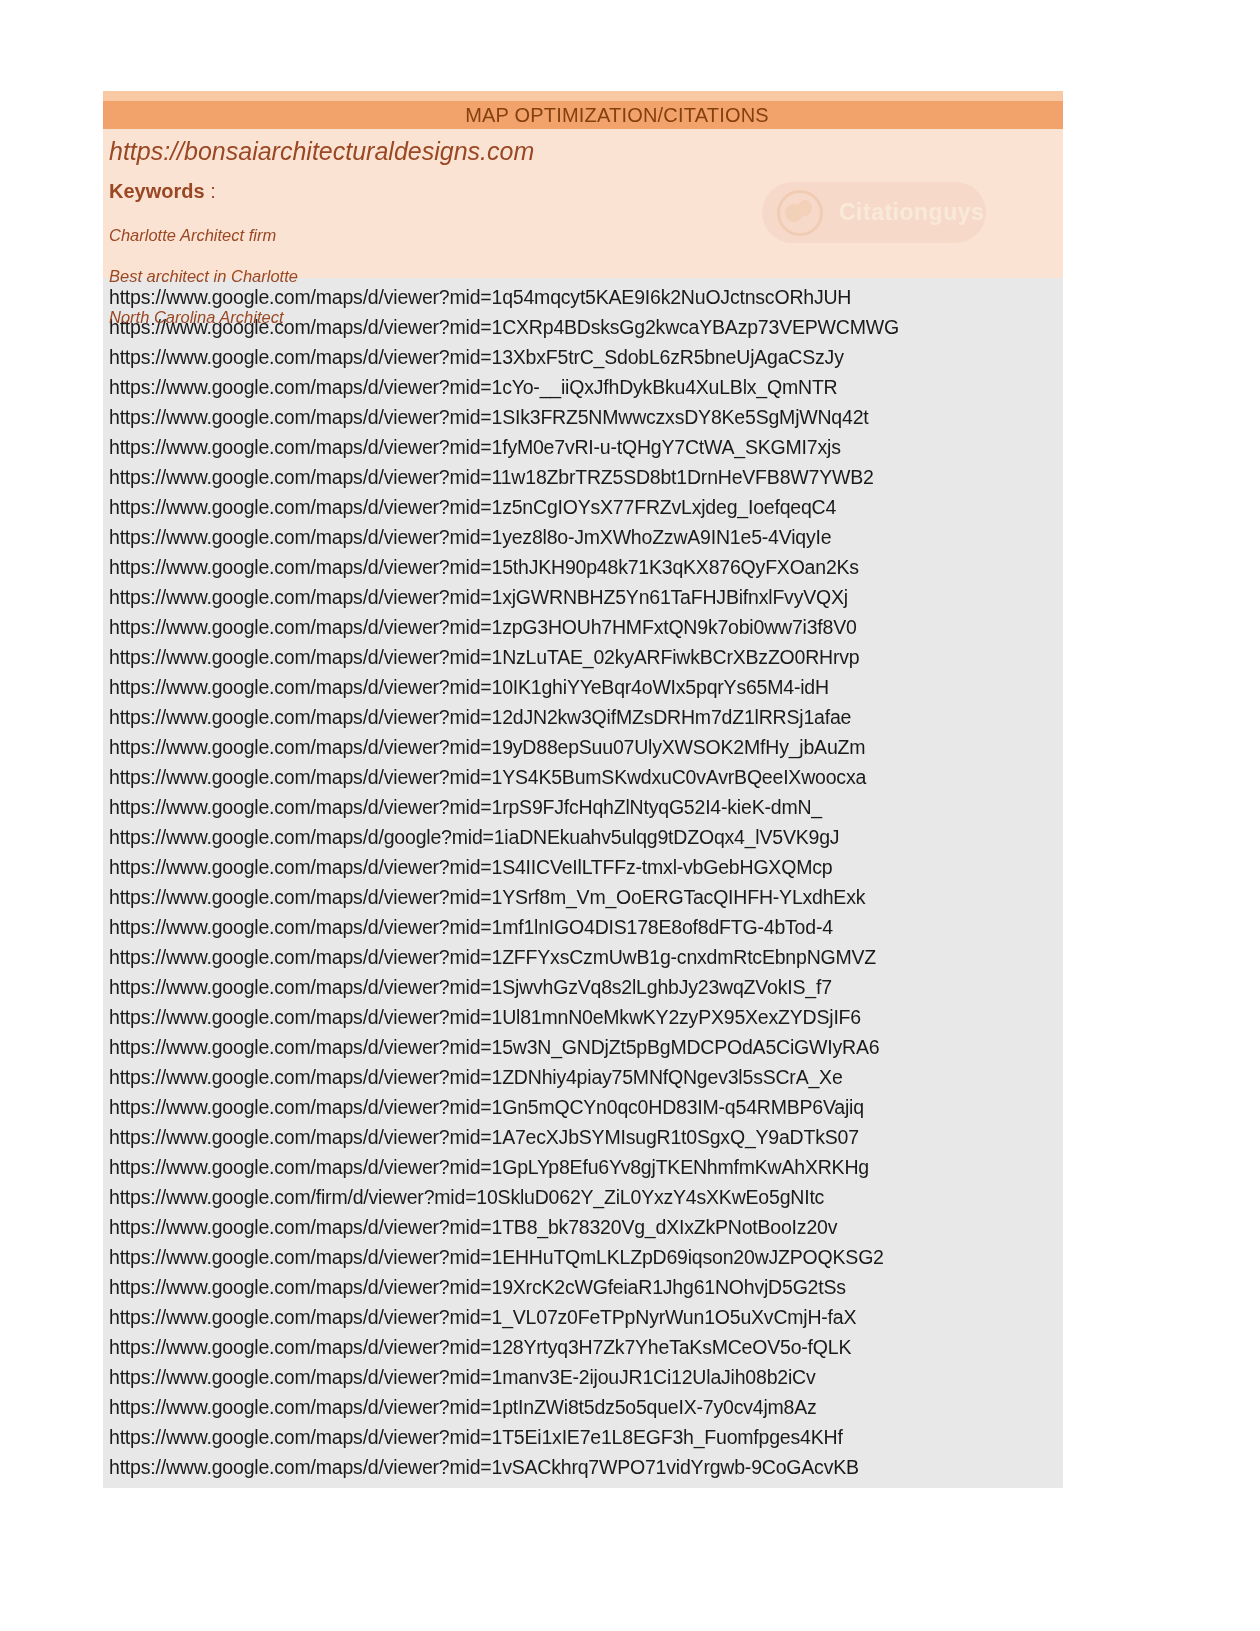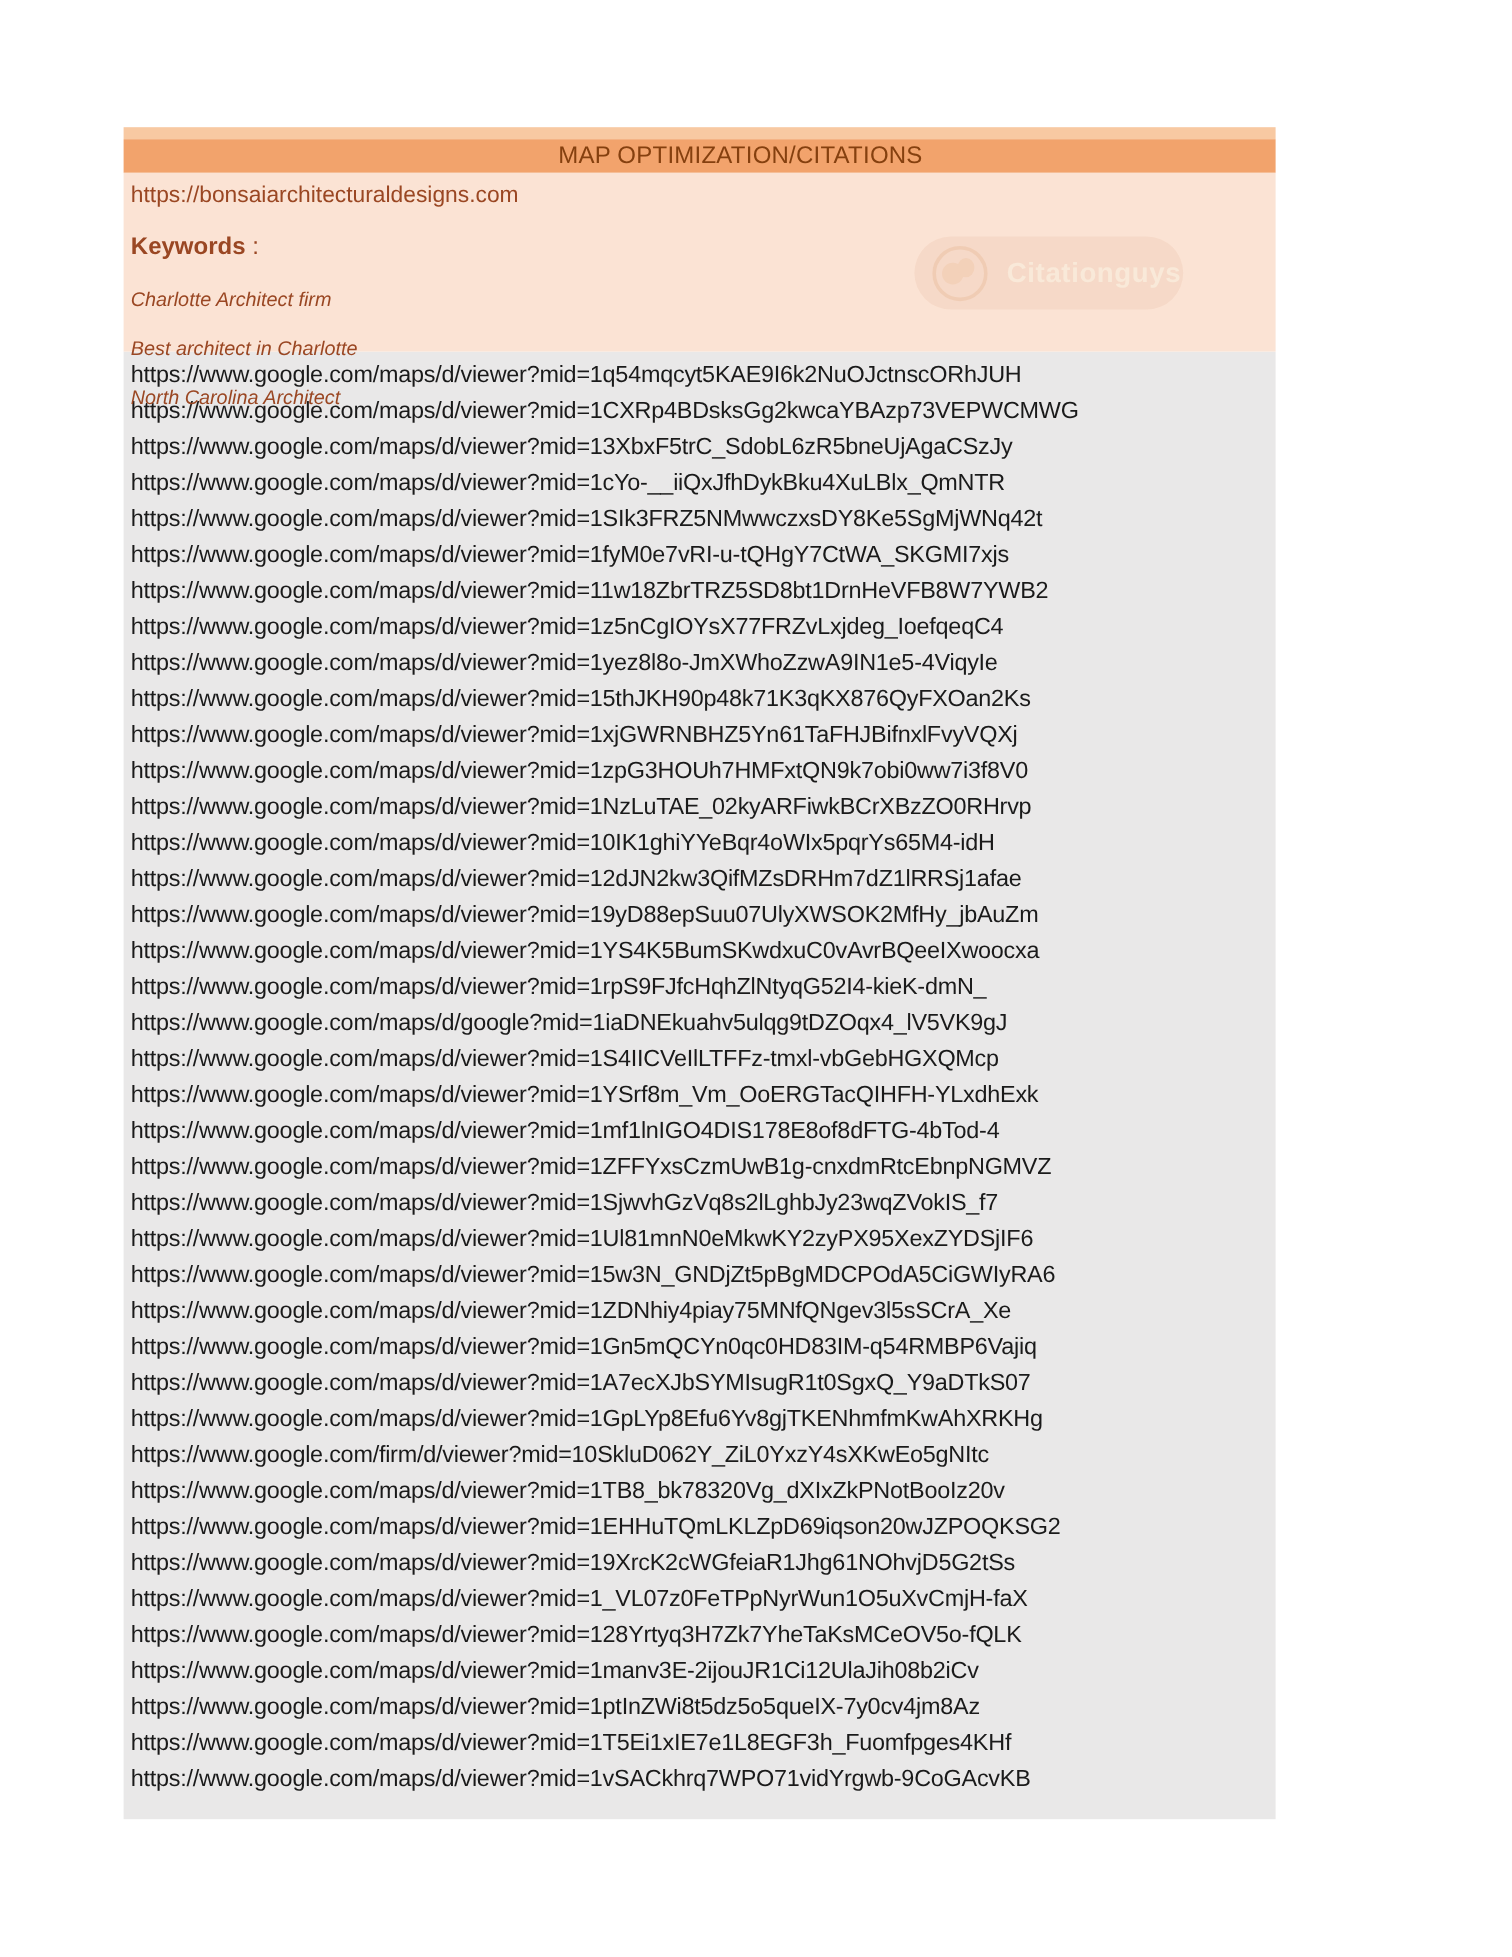--- a/index.html
+++ b/index.html
@@ -10,21 +10,21 @@
   body {
     width: 1260px;
     height: 1631px;
     position: relative;
     font-family: "Liberation Sans", sans-serif;
     overflow: hidden;
   }
   .sheet {
     position: absolute;
     left: 103px;
-    top: 106px;
+    top: 91px;
     width: 960px;
   }
   .top-strip {
     height: 10px;
     background: #f8c9a2;
   }
   .header-bar {
     height: 28px;
     background: #F2A36C;
     display: flex;
@@ -44,21 +44,22 @@
     background: #FBE3D4;
   }
   .peach .line {
     position: absolute;
     left: 6px;
     white-space: nowrap;
     color: #9A4723;
   }
   .site-url {
     top: 8px;
-    font-size: 19px;
+    font-style: italic;
+    font-size: 25px;
   }
   .kw-label {
     top: 51px;
     font-size: 20px;
   }
   .kw-label b { font-weight: 700; }
   .kw-list {
     position: absolute;
     left: 6px;
     top: 79px;
@@ -103,21 +104,21 @@
   .wm-text {
     margin-left: 16px;
     font-size: 23px;
     font-weight: 700;
     letter-spacing: 0.5px;
     color: #F9EBDA;
     white-space: nowrap;
   }
   .url-list {
     background: #E9E8E8;
-    padding: 4px 0 19px 6px;
+    padding: 4px 0 6px 6px;
   }
   .url-row {
     font-size: 19.5px;
     line-height: 30px;
     letter-spacing: -0.2px;
     color: #1A1A1A;
     white-space: nowrap;
   }
 </style>
 </head>

